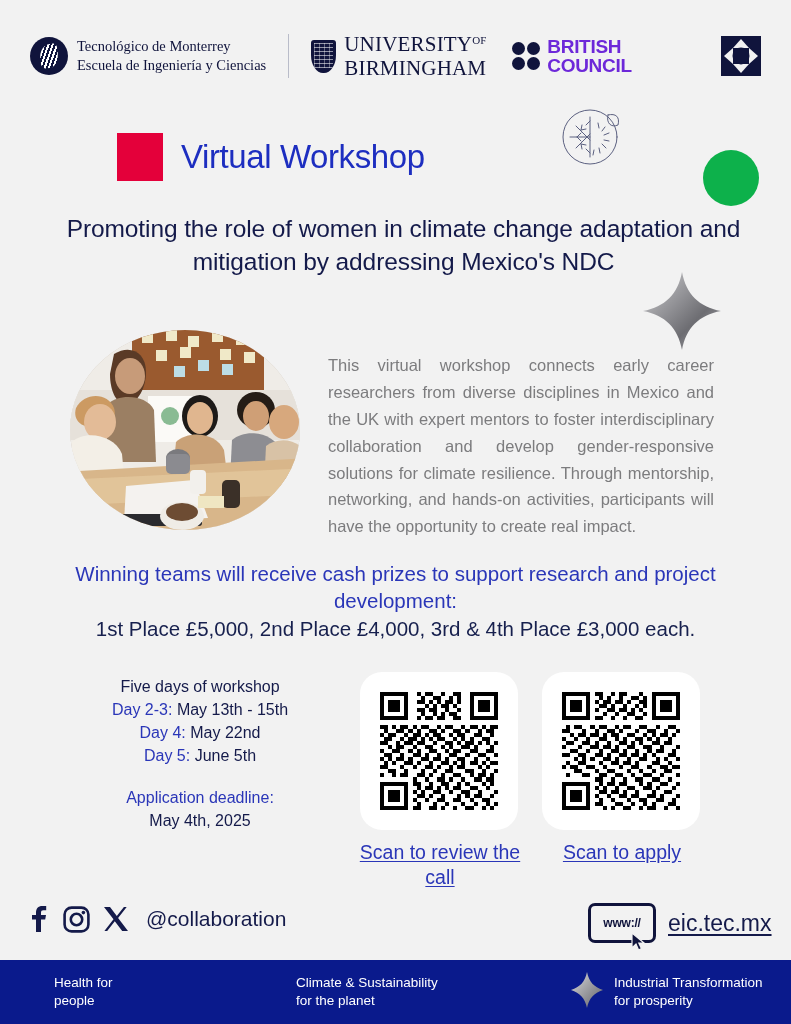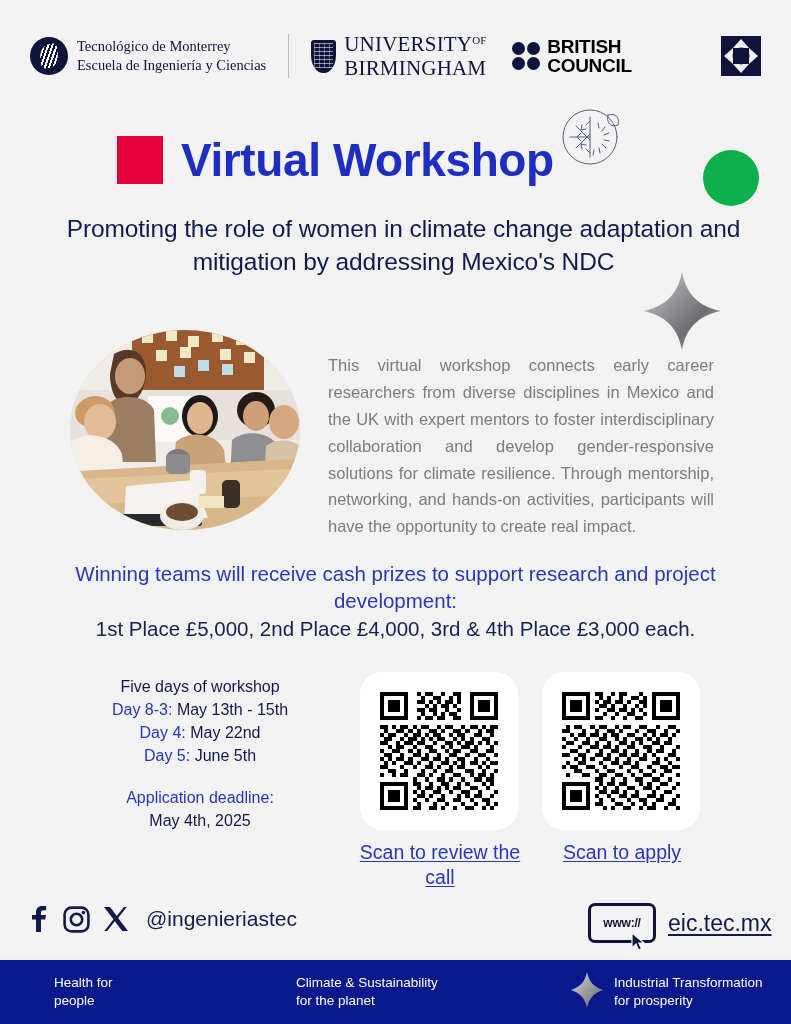--- a/index.html
+++ b/index.html
@@ -91,21 +91,21 @@
   .bc-dots {
     display: grid;
     grid-template-columns: 13px 13px;
     grid-template-rows: 13px 13px;
     gap: 2px;
     flex: 0 0 auto;
   }
   .bc-dots i { display: block; width: 13px; height: 13px; border-radius: 50%; background: #10143c; }
   .bc-text {
     margin-left: 7px;
-    color: #000000;
+    color: #6d28d9;
     font-family: "Liberation Sans", sans-serif;
     font-weight: bold;
     font-size: 19px;
     line-height: 1.02;
     letter-spacing: -.3px;
     white-space: nowrap;
   }
   .header-spacer { flex: 1 1 auto; }
   .corner-mark {
     width: 40px; height: 40px;
@@ -119,23 +119,23 @@
   .title-row {
     position: absolute;
     top: 133px;
     left: 117px;
     display: flex;
     align-items: center;
   }
   .red-square { width: 46px; height: 48px; background: #e4003a; flex: 0 0 auto; }
   .title-text {
     margin-left: 18px;
-    font-size: 46px;
+    font-size: 33px;
     color: #1d2ec0;
-    font-weight: bold;
+    font-weight: normal;
     letter-spacing: -0.4px;
     white-space: nowrap;
   }
   .climate-icon {
     position: absolute;
     top: 99px; left: 556px;
     width: 72px; height: 72px;
   }
   .green-circle {
     position: absolute;
@@ -482,21 +482,21 @@
   <div class="body-text">This virtual workshop connects early career researchers from diverse disciplines in Mexico and the UK with expert mentors to foster interdisciplinary collaboration and develop gender-responsive solutions for climate resilience. Through mentorship, networking, and hands-on activities, participants will have the opportunity to create real impact.</div>
 
   <div class="prizes">
     <div class="pz-blue">Winning teams will receive cash prizes to support research and project development:</div>
     <span class="pz-dark">1st Place £5,000, 2nd Place £4,000, 3rd &amp; 4th Place £3,000 each.</span>
   </div>
 
   <div class="dates">
     <div>Five days of workshop</div>
     <div>
-      <span class="lbl">Day 8-3:</span>
+      <span class="lbl">Day 2-3:</span>
       <span>May 13th - 15th</span>
     </div>
     <div>
       <span class="lbl">Day 4:</span>
       <span>May 22nd</span>
     </div>
     <div>
       <span class="lbl">Day 5:</span>
       <span>June 5th</span>
     </div>
@@ -976,21 +976,21 @@
         <rect x="1.6" y="1.6" width="23.8" height="23.8" rx="7" fill="none" stroke="#141a4a" stroke-width="2.6"></rect>
         <circle cx="13.5" cy="13.5" r="5.7" fill="none" stroke="#141a4a" stroke-width="2.6"></circle>
         <circle cx="20.4" cy="6.6" r="1.8" fill="#141a4a"></circle>
       </svg>
     </span>
     <span class="ic">
       <svg width="26" height="26" viewBox="0 0 26 26" aria-hidden="true">
         <path d="M1 1 L10.5 13.3 L1.4 25 L4.2 25 L11.8 15.2 L19.2 25 L25 25 L15.1 11.9 L23.7 1 L20.9 1 L13.8 10 L7 1 Z" fill="#141a4a"></path>
       </svg>
     </span>
-    <span class="social-handle">@ingenieriastec</span>
+    <span class="social-handle">@collaboration</span>
   </div>
 
   <div class="web-row">
     <span class="web-badge">
       <span>www://</span>
       <svg class="web-cursor" width="16" height="20" viewBox="0 0 16 20" aria-hidden="true">
         <path d="M1 1 L1 16 L5 12 L7.6 18 L10.4 16.6 L7.8 11 L13 11 Z" fill="#10143c" stroke="#f2f2f2" stroke-width="1.2"></path>
       </svg>
     </span>
     <span class="web-url">eic.tec.mx</span>

